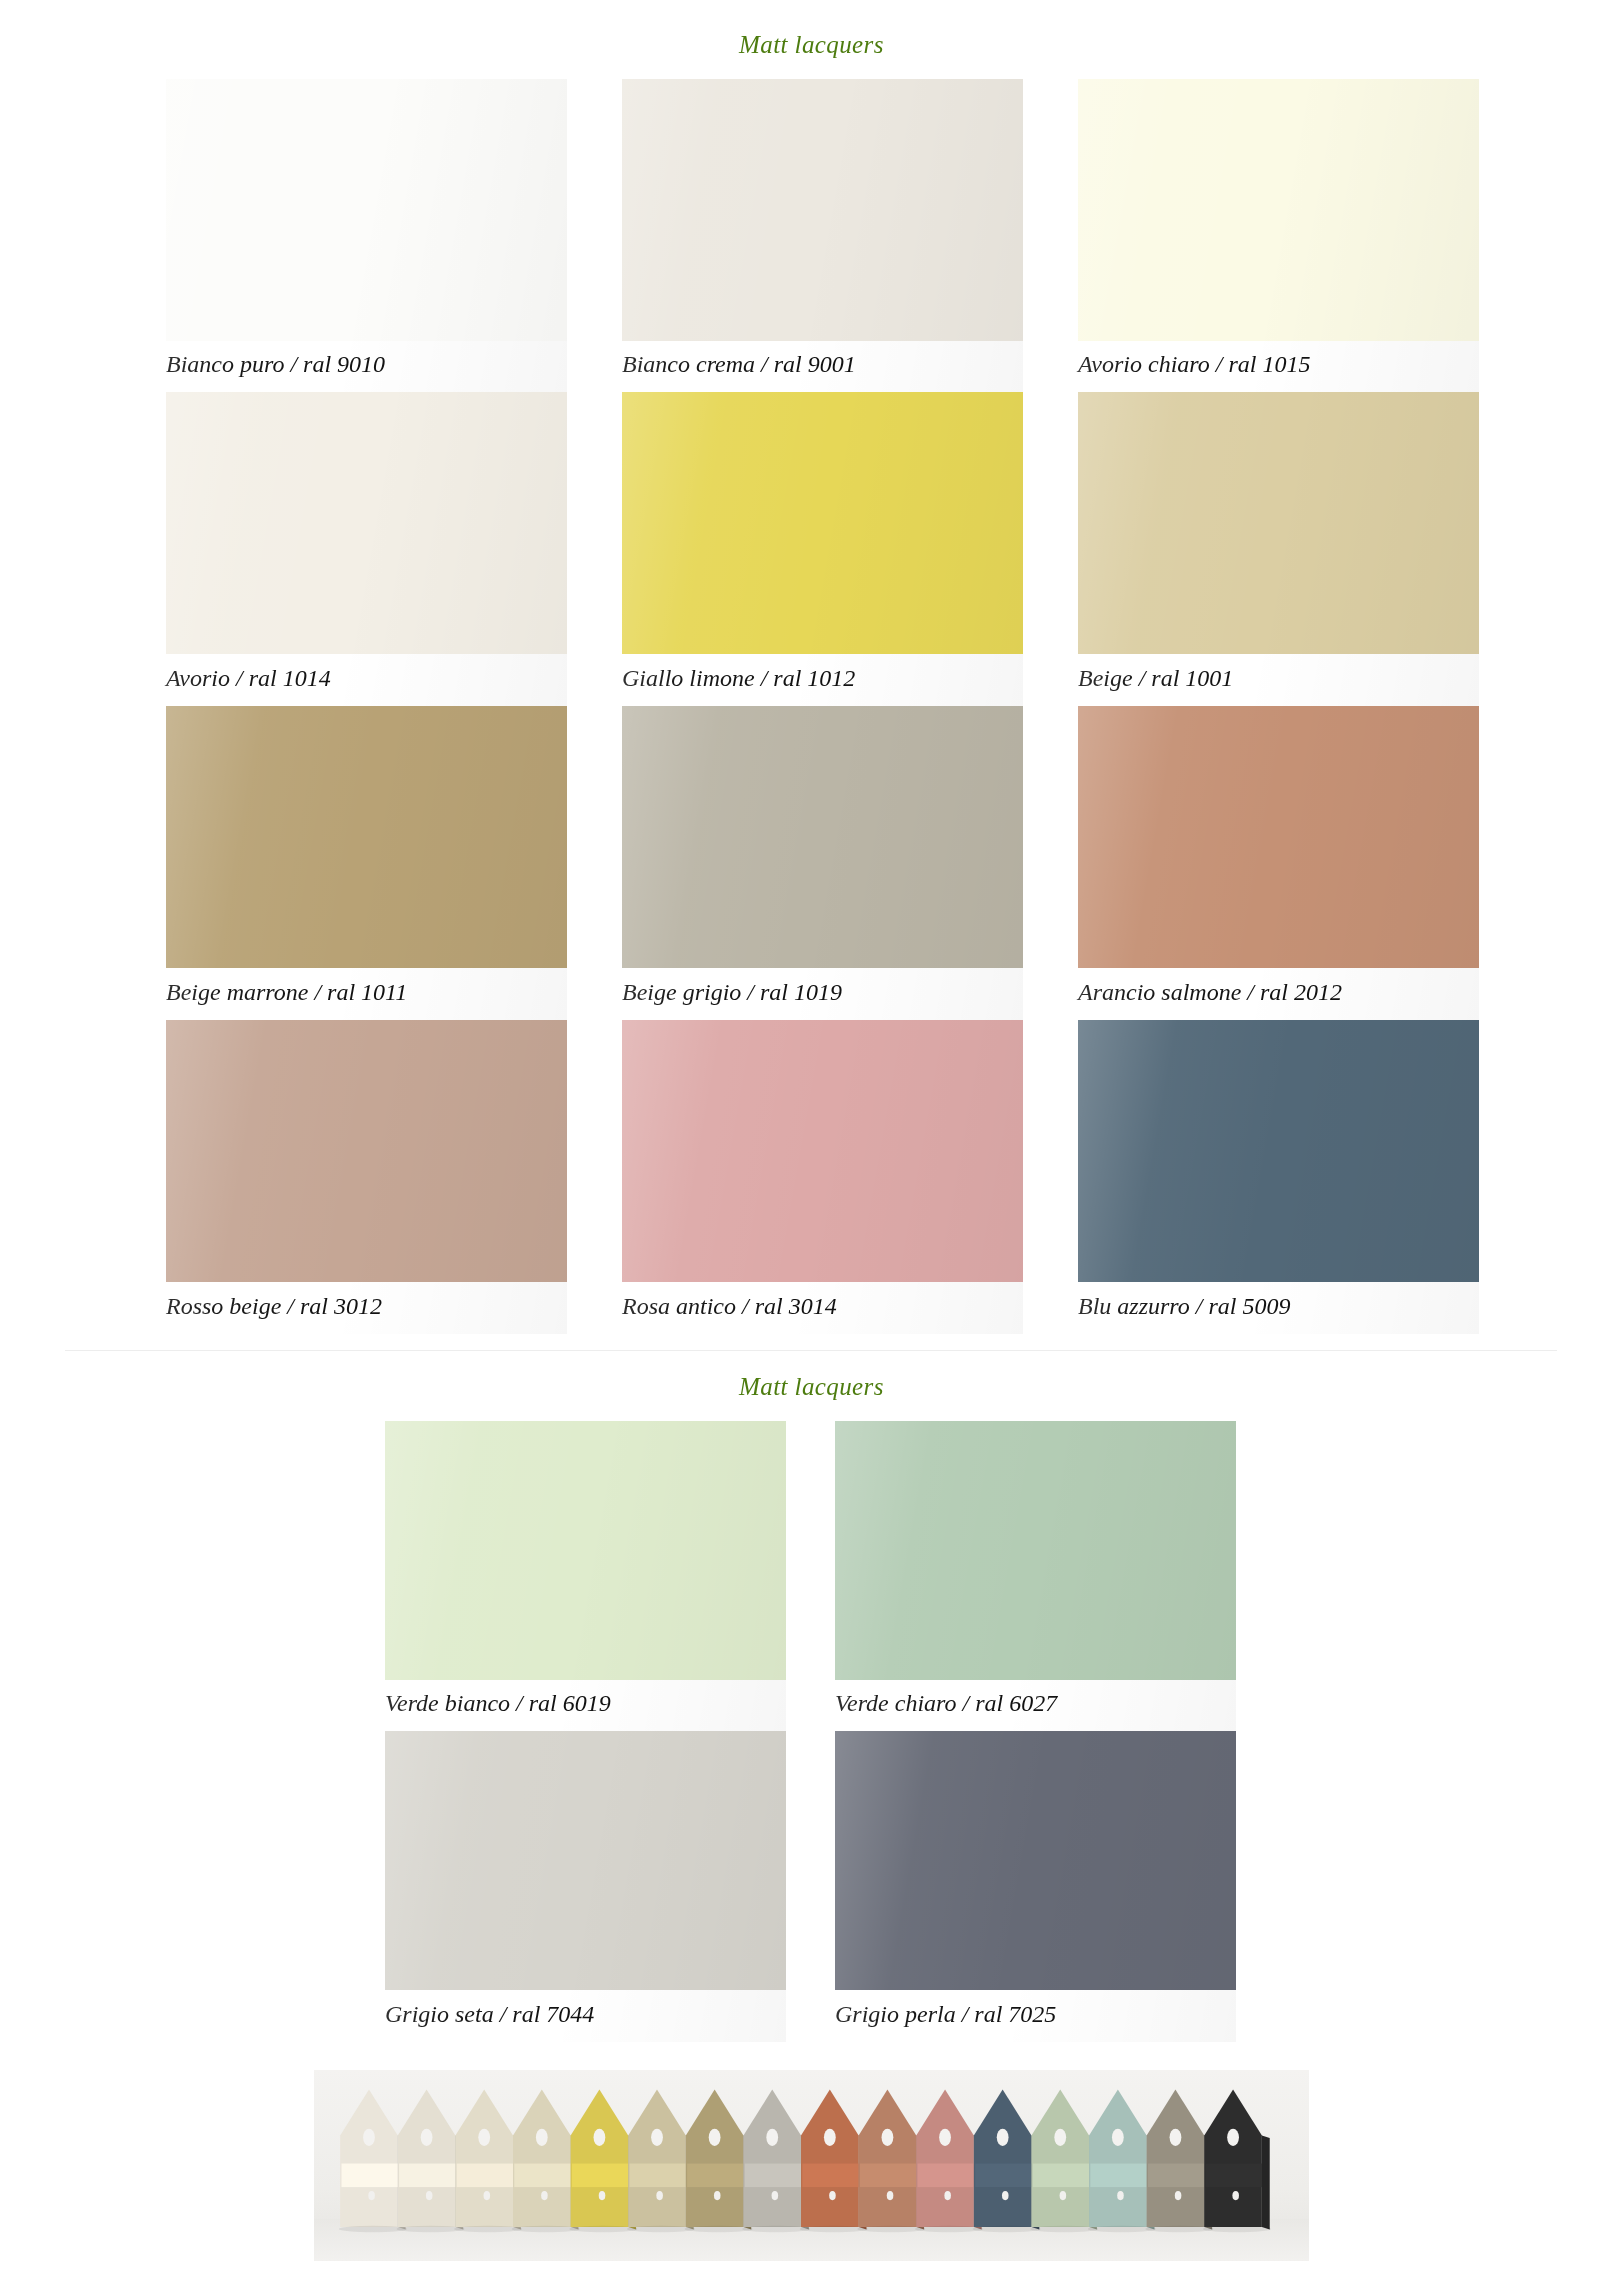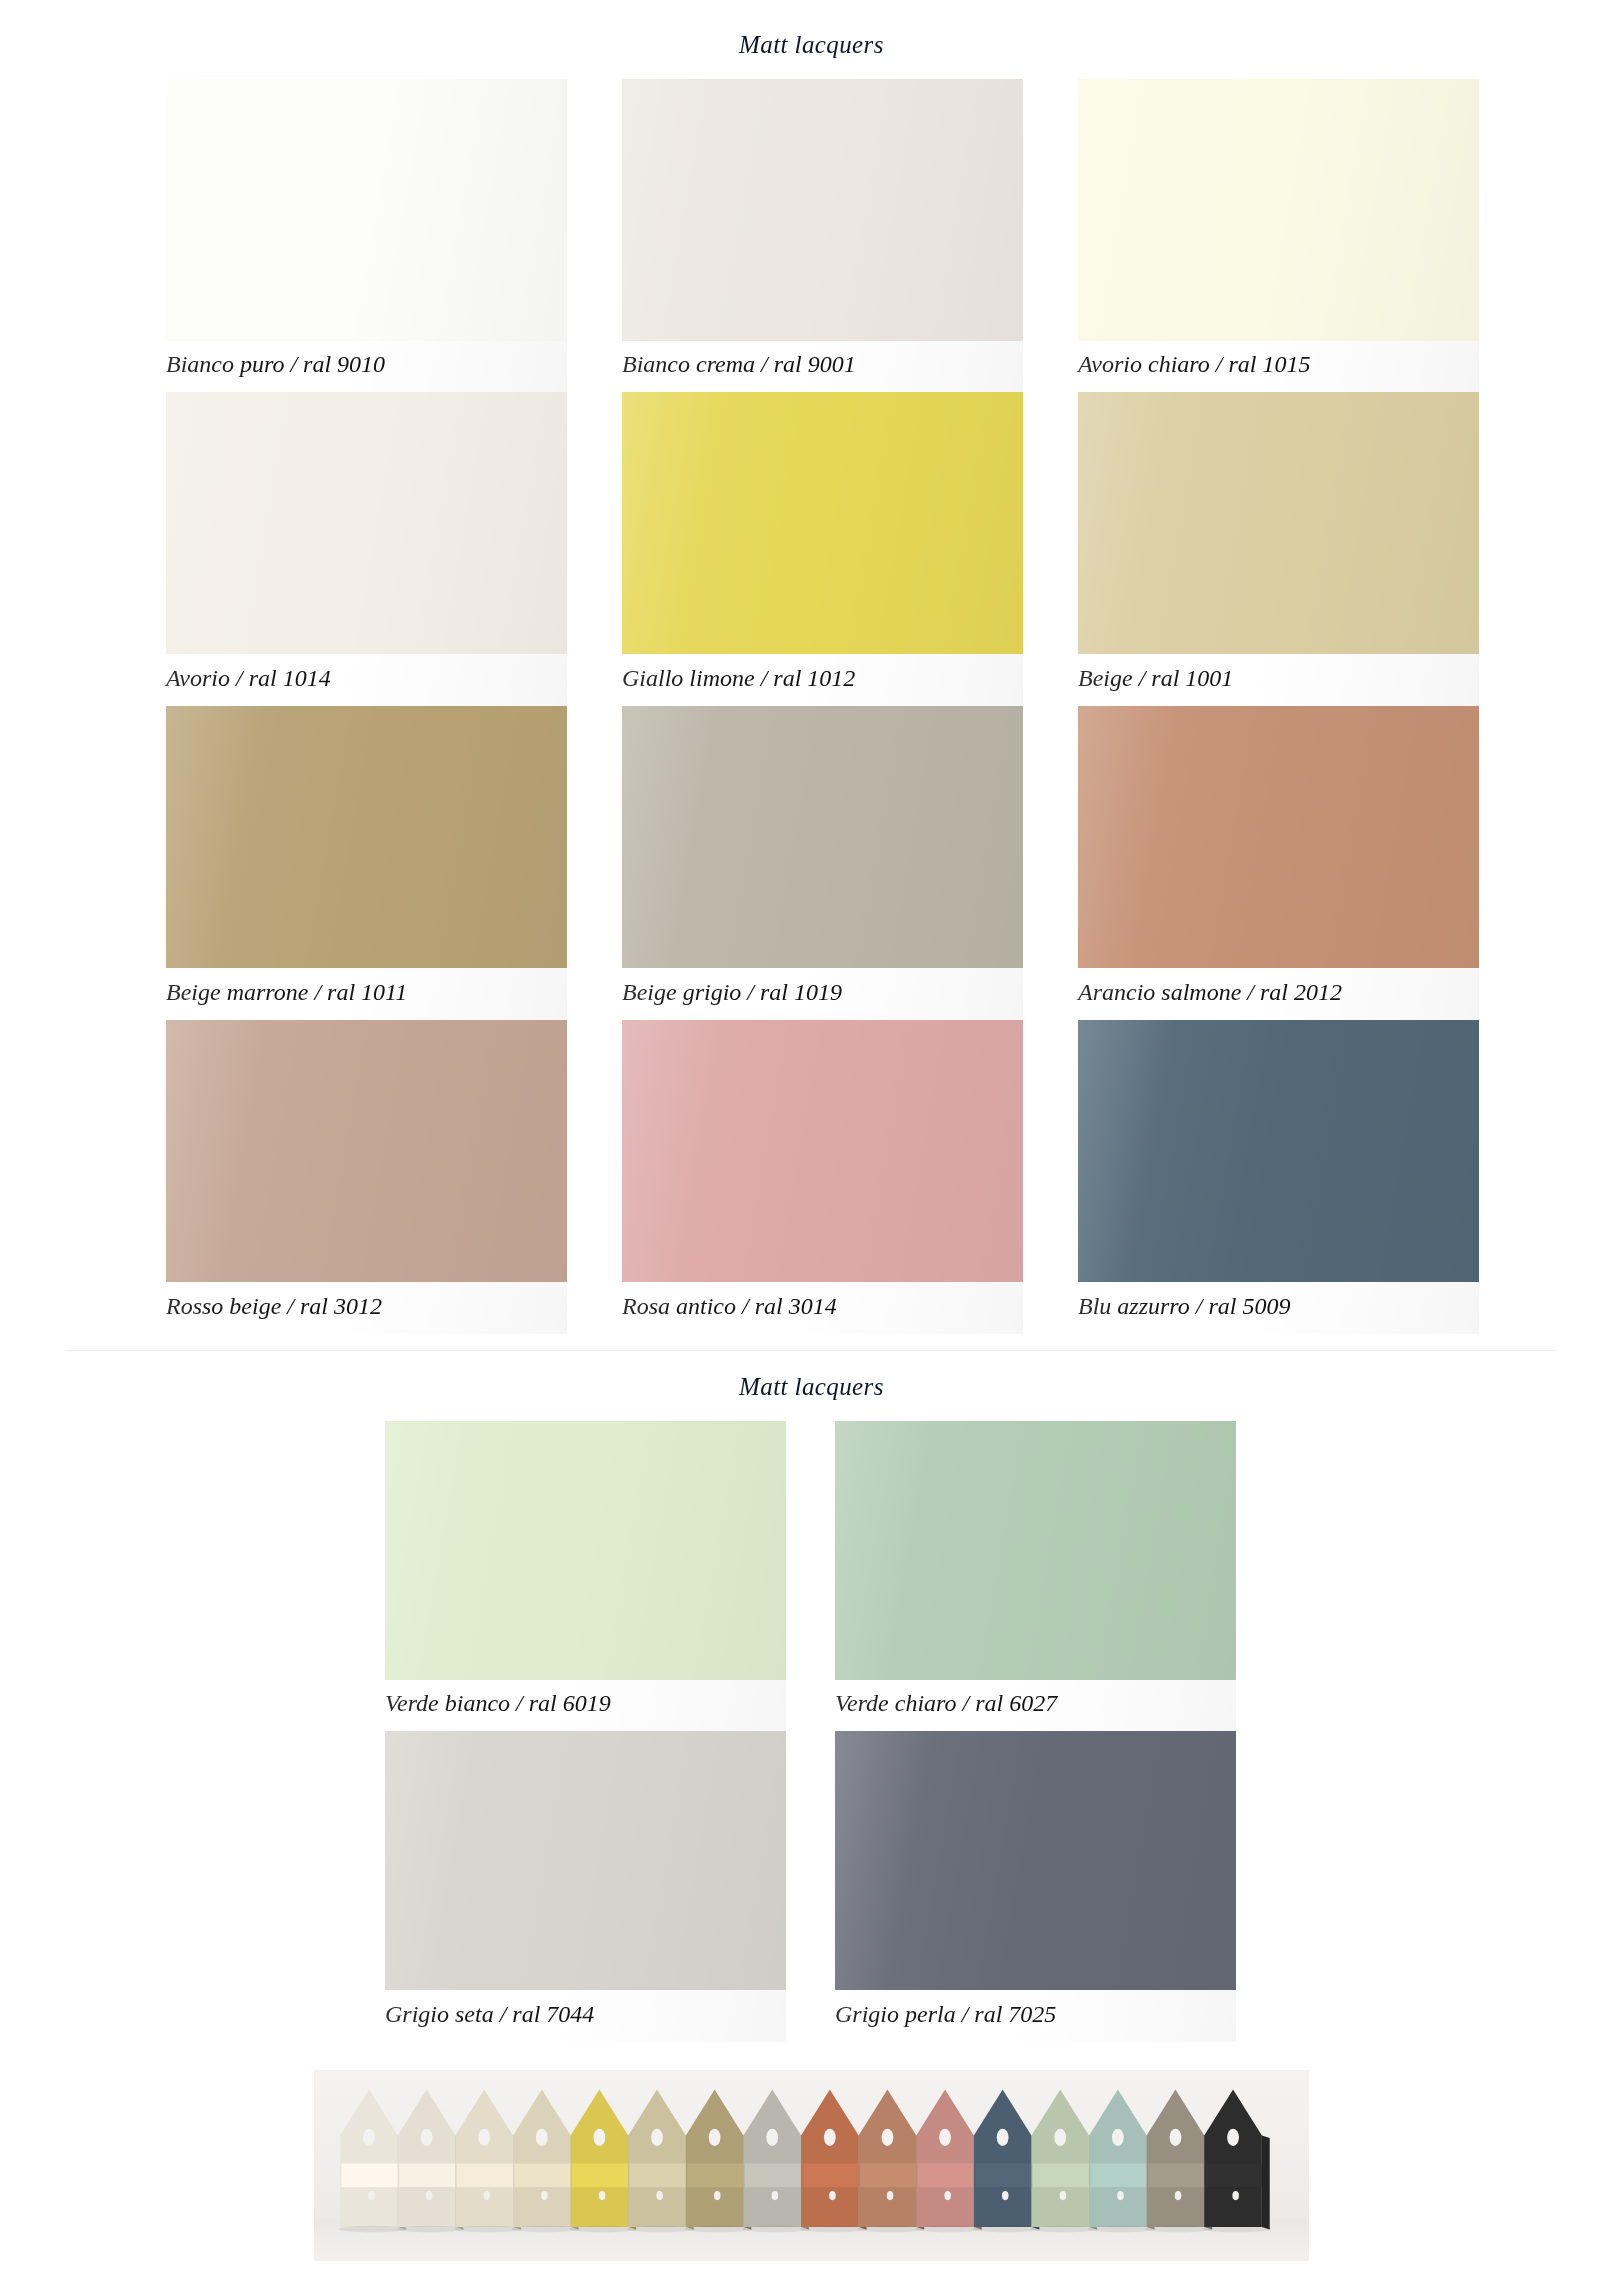--- a/index.html
+++ b/index.html
@@ -21,21 +21,21 @@
     width: 1623px;
     height: 2295px;
     box-sizing: border-box;
   }
 
   
   .section-header {
     text-align: center;
     font-style: italic;
     font-size: 25px;
-    color: #0f172a;
+    color: #4d7c0f;
     letter-spacing: 0.4px;
     font-family: "Liberation Serif", "DejaVu Serif", serif;
   }
 
   
   .swatch-section {
     position: absolute;
     left: 0;
     width: 1623px;
   }

